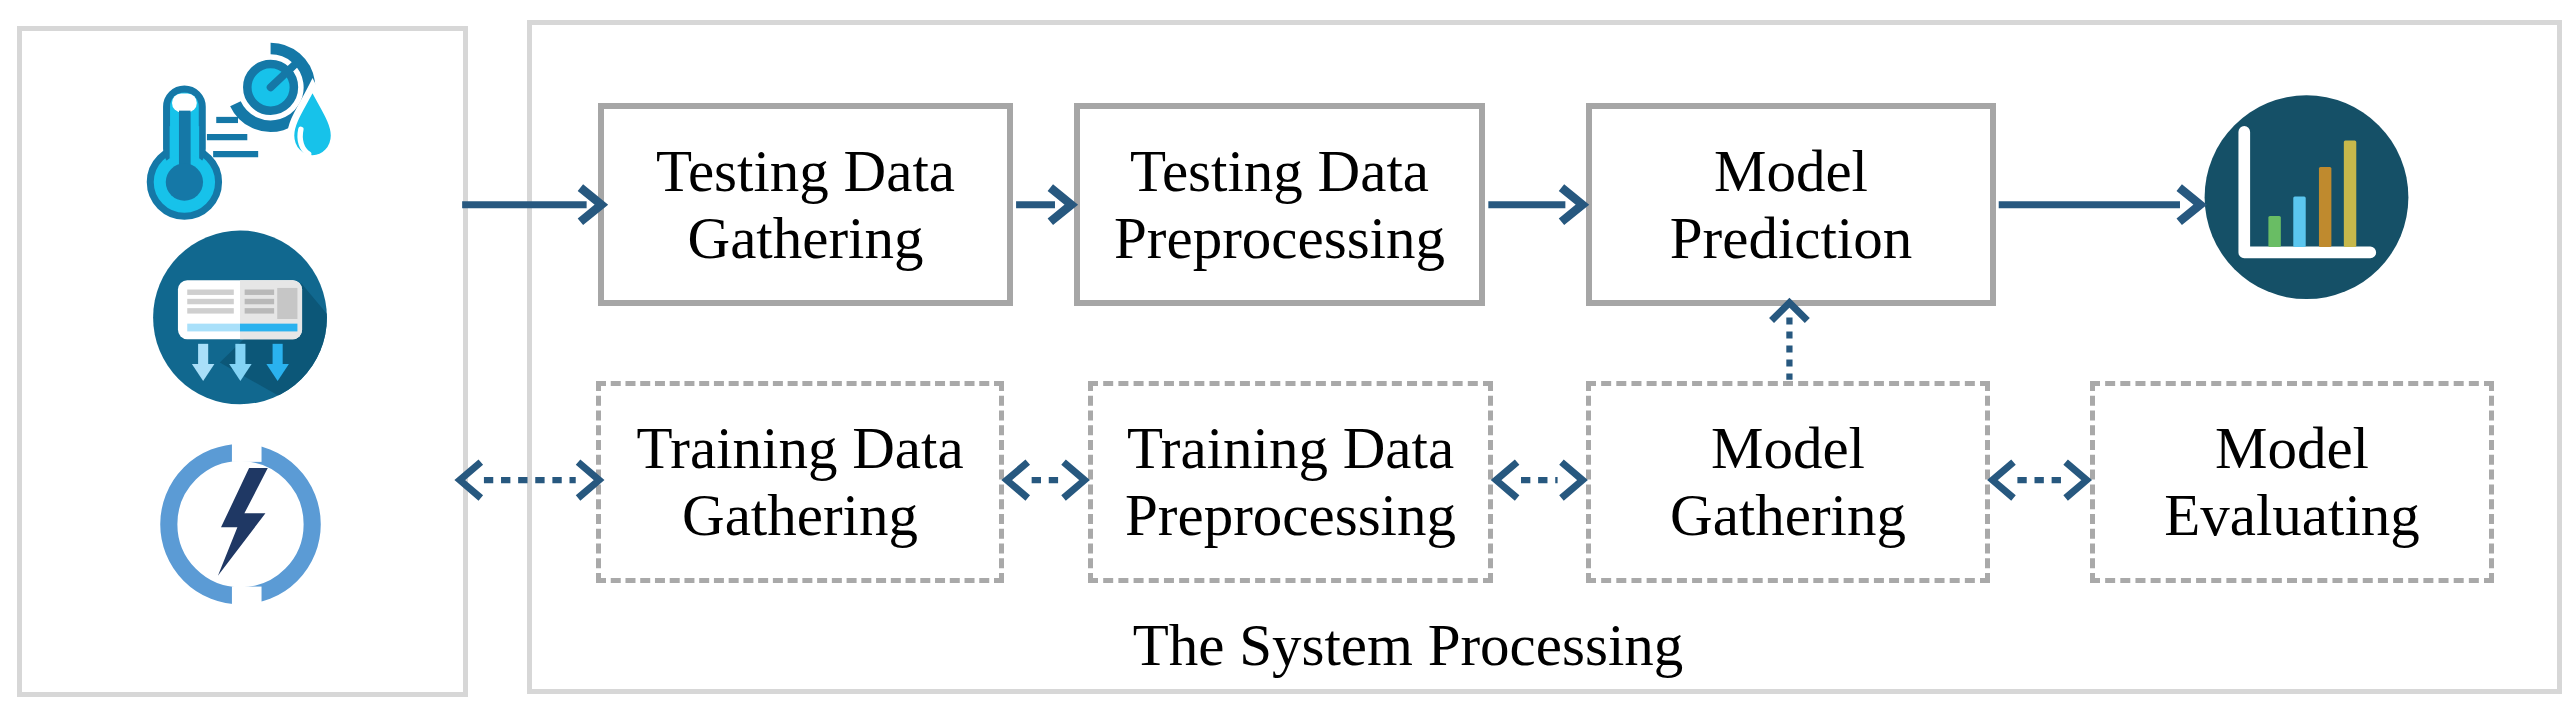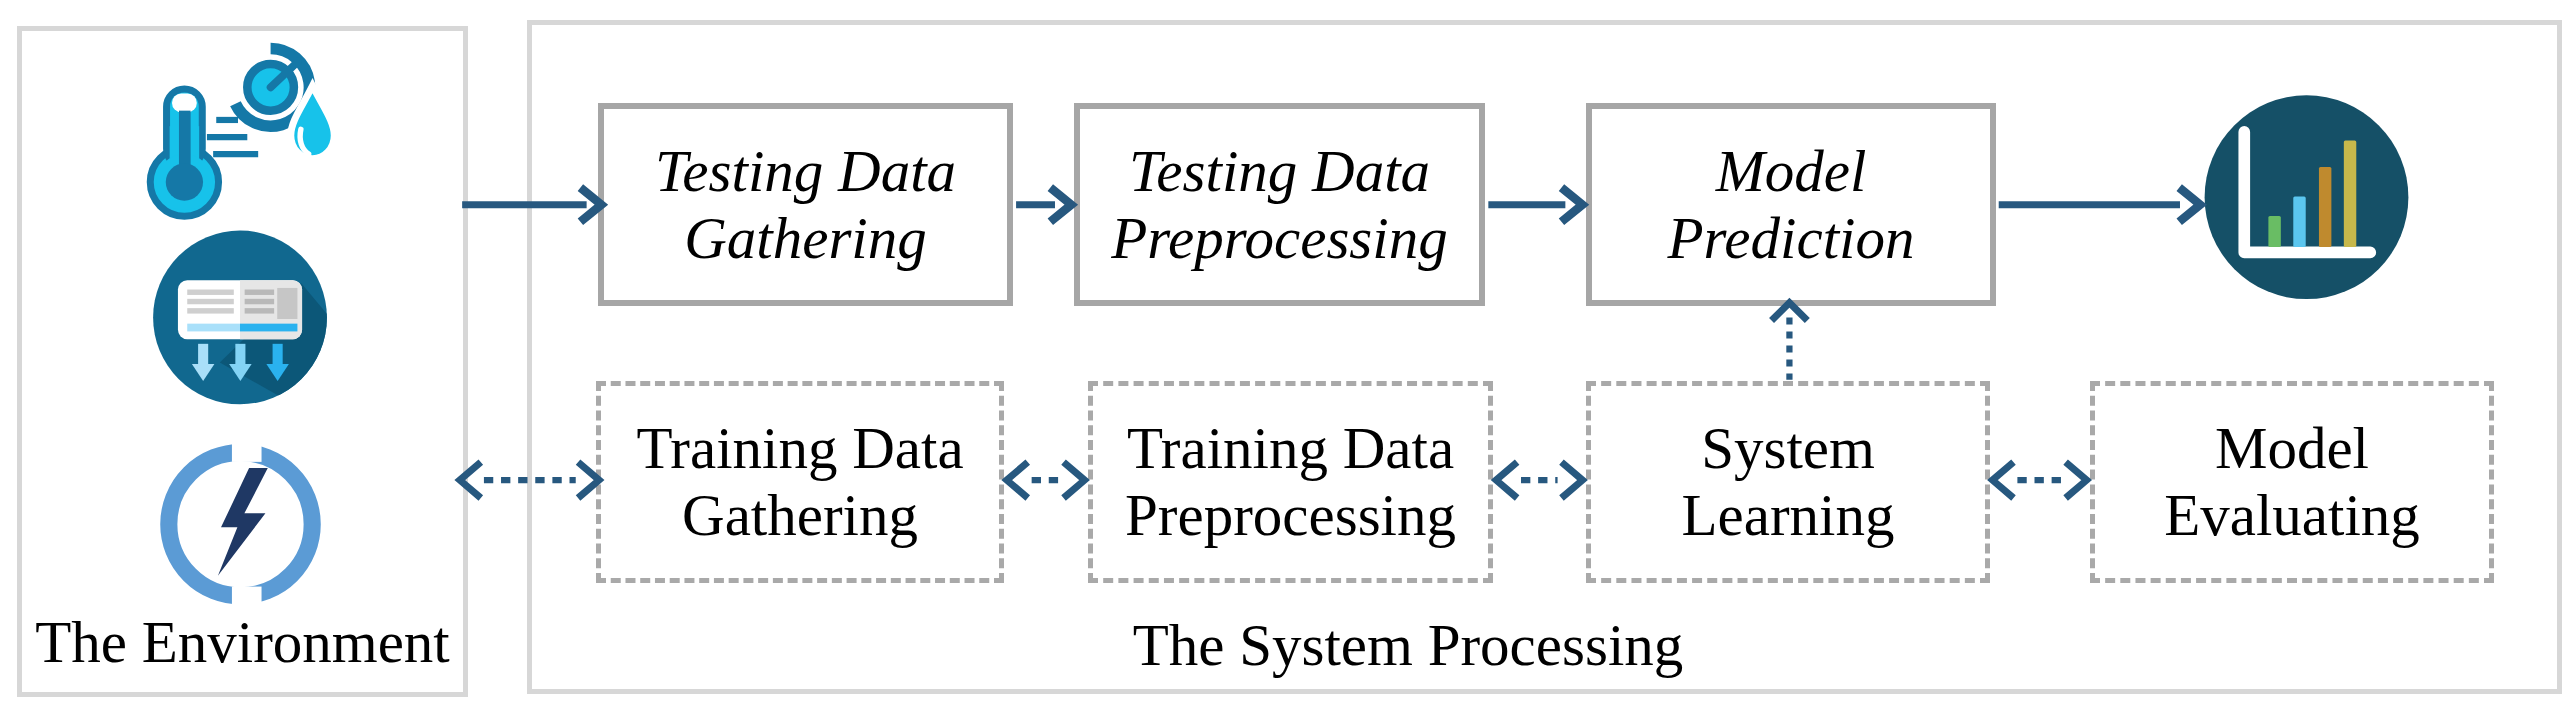--- a/index.html
+++ b/index.html
@@ -8,21 +8,21 @@
     font-family:"Liberation Serif","DejaVu Serif",serif;color:#000;
   }
   .panel{position:absolute;border:5.4px solid #d7d7d7;background:#ffffff;box-sizing:border-box;}
   #env-panel{left:17px;top:26px;width:451px;height:671px;}
   #sys-panel{left:527px;top:20px;width:2035px;height:674px;}
   .flow-box{
     position:absolute;background:#ffffff;box-sizing:border-box;
     display:flex;align-items:center;justify-content:center;text-align:center;
     font-size:59px;line-height:1.13;white-space:pre-line;
   }
-  .solid-box{border:6.2px solid #a6a6a6;font-style:italic;}
+  .solid-box{border:6.2px solid #a6a6a6;}
   .dashed-box{border:5.4px dashed #a9a9a9;}
   #box-tdg{left:598px;top:103px;width:415px;height:203px;}
   #box-tdp{left:1074px;top:103px;width:411px;height:203px;}
   #box-mp {left:1586px;top:103px;width:410px;height:203px;}
   #box-trdg{left:596px;top:381px;width:408px;height:202px;}
   #box-trdp{left:1088px;top:381px;width:405px;height:202px;}
   #box-ml  {left:1586px;top:381px;width:404px;height:202px;}
   #box-me  {left:2090px;top:381px;width:404px;height:202px;}
   .caption{position:absolute;font-size:59px;text-align:center;line-height:1.15;}
   #env-caption{left:17px;top:609px;width:451px;}
@@ -133,28 +133,27 @@
 
   <div class="flow-box dashed-box" id="box-trdg">
     <span>Training Data
 Gathering</span>
   </div>
   <div class="flow-box dashed-box" id="box-trdp">
     <span>Training Data
 Preprocessing</span>
   </div>
   <div class="flow-box dashed-box" id="box-ml">
-    <span>System Learning</span>
+    <span>Model Gathering</span>
   </div>
   <div class="flow-box dashed-box" id="box-me">
     <span>Model
 Evaluating</span>
   </div>
 
-  <div class="caption" id="env-caption">The Environment</div>
   <div class="caption" id="sys-caption">The System Processing</div>
 
   <svg id="arrow-overlay" viewBox="0 0 3311 915" width="2576" height="712">
 
     <g>
       <line class="arrow-stroke" x1="594" y1="263" x2="754" y2="263" stroke-width="9"></line>
       <polyline class="arrow-stroke" points="746,241 773,263 746,285" stroke-width="11"></polyline>
     </g>
     <g>
       <line class="arrow-stroke" x1="1306" y1="263" x2="1356" y2="263" stroke-width="9"></line>

